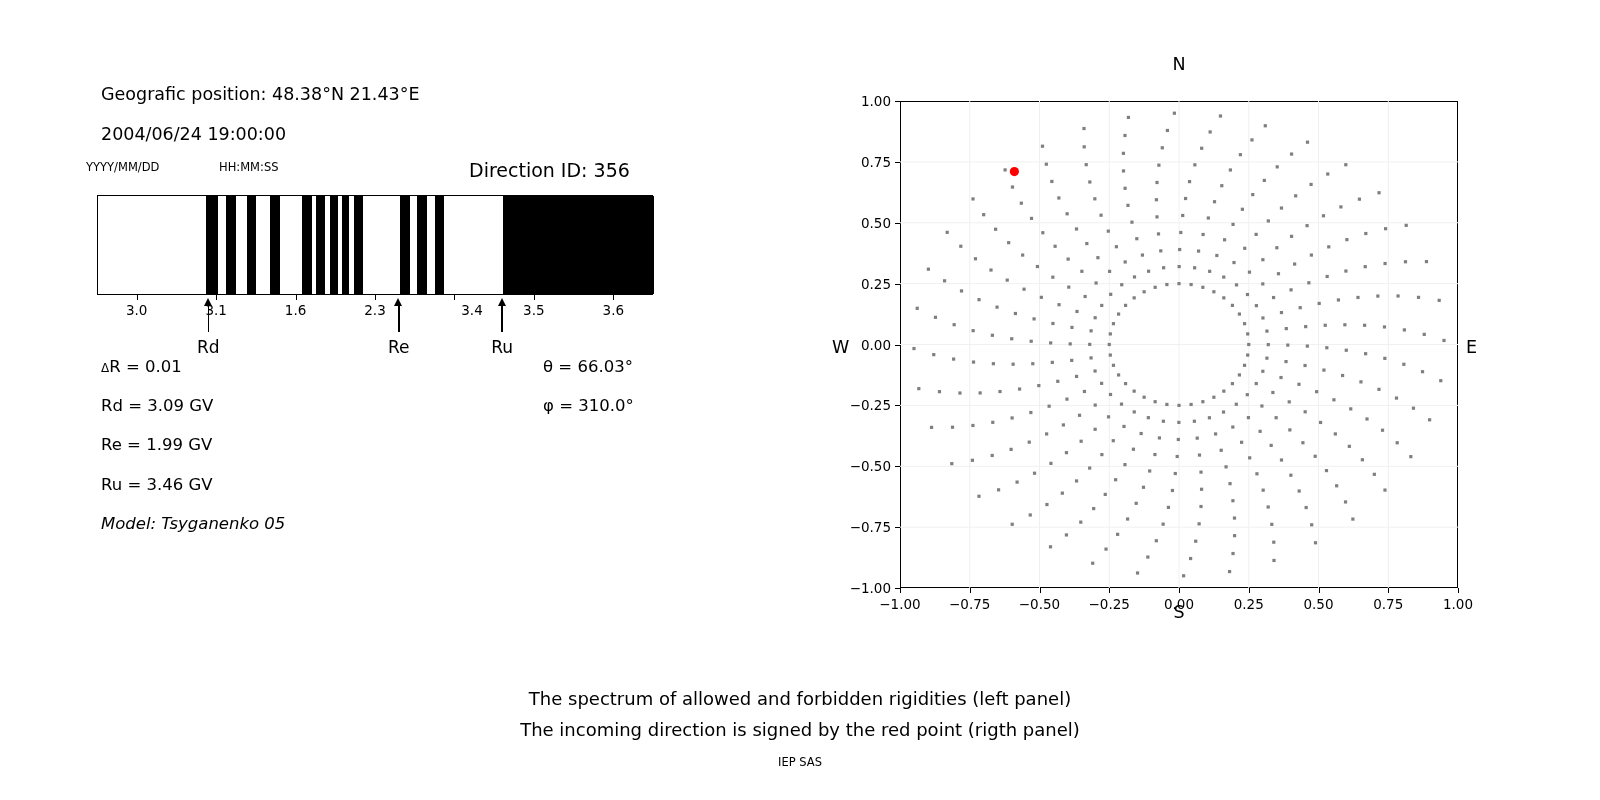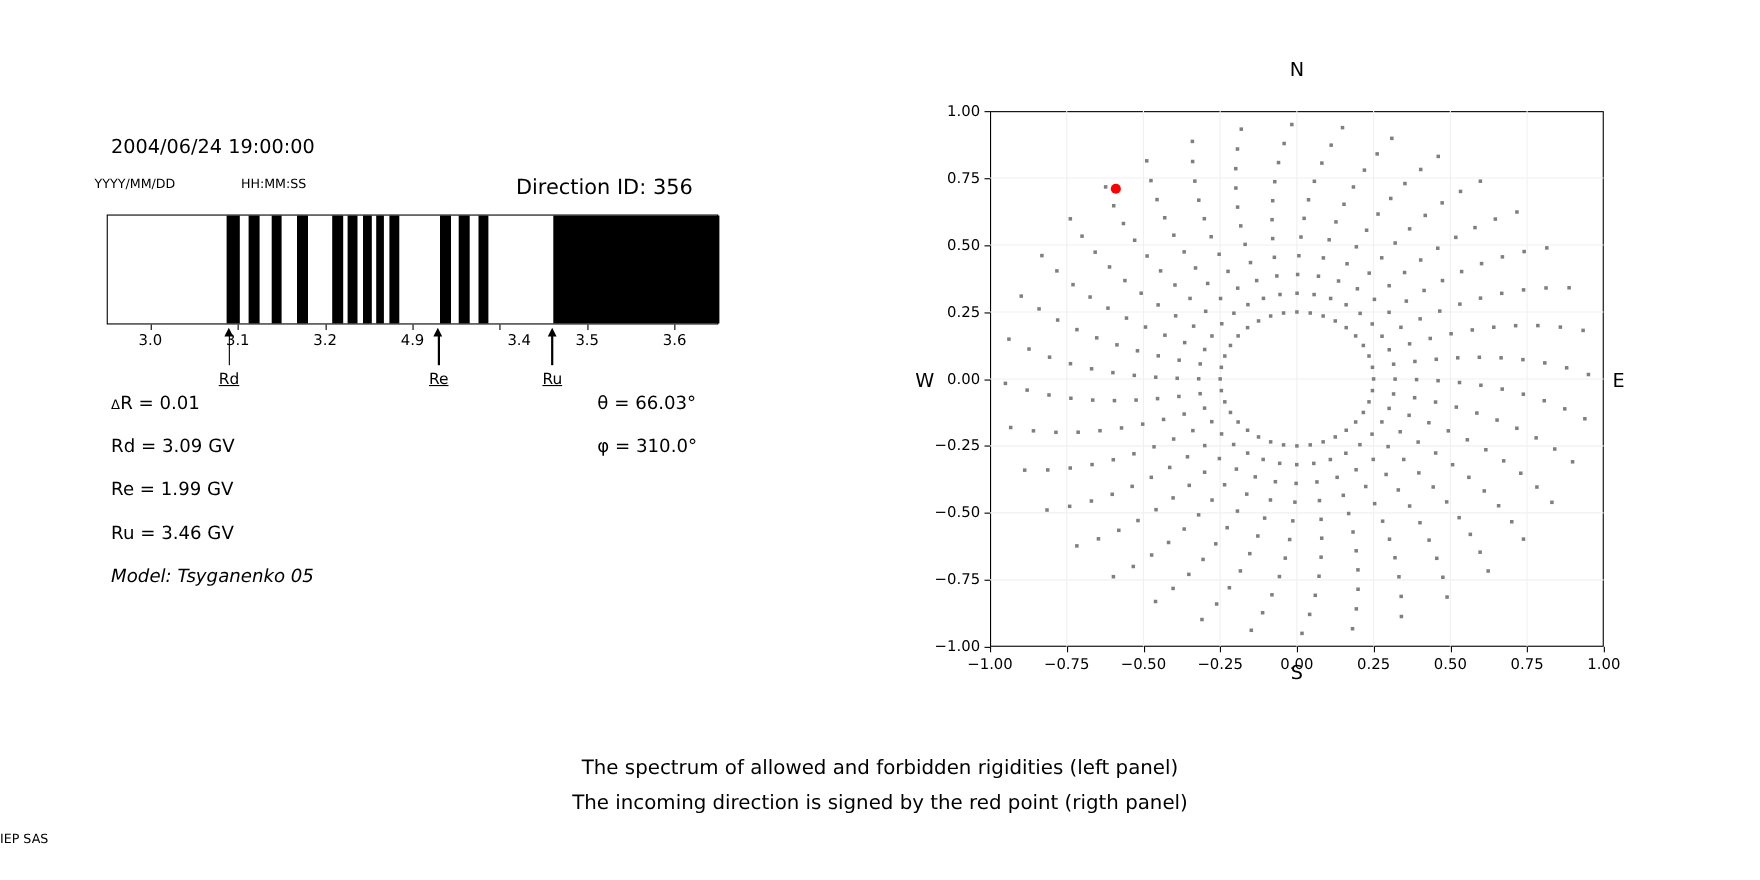--- a/index.html
+++ b/index.html
@@ -27,21 +27,21 @@
   
   #spectrum-axis{position:absolute;left:97px;top:295px;width:556px;height:0;}
   .tick{position:absolute;top:0;width:1px;height:5px;background:#000;}
   .ticklabel{position:absolute;top:7px;font-size:13.5px;transform:translateX(-50%);white-space:nowrap;}
 
   
   .arrow-line{position:absolute;width:1.4px;background:#000;}
   .arrow-head{position:absolute;width:0;height:0;
       border-left:4.5px solid transparent;border-right:4.5px solid transparent;
       border-bottom:8px solid #000;}
-  .arrow-label{position:absolute;font-size:14px;transform:translateX(-50%);white-space:nowrap;text-decoration:underline;}
+  .arrow-label{position:absolute;font-size:17px;transform:translateX(-50%);white-space:nowrap;}
 
   
   .par{position:absolute;font-size:16.5px;white-space:nowrap;}
   .par-sub{font-size:12px;}
 
   
   #right-panel{position:absolute;left:900px;top:101px;width:558px;height:487px;}
   #plot-frame{position:absolute;left:0;top:0;width:558px;height:487px;
       border:1.2px solid #000;box-sizing:border-box;background:#fff;}
   #grid-svg,#scatter-svg{position:absolute;left:0;top:0;width:558px;height:487px;}
@@ -56,27 +56,28 @@
   .compass{position:absolute;font-size:17.5px;white-space:nowrap;}
   #compass-n{left:279px;top:-47px;transform:translateX(-50%);}
   #compass-s{left:279px;top:501px;transform:translateX(-50%);}
   #compass-w{left:-68px;top:246px;transform:translateY(-50%);}
   #compass-e{left:566px;top:246px;transform:translateY(-50%);}
 
   
   .caption{position:absolute;width:100%;text-align:center;font-size:18px;}
   #caption-1{top:688px;}
   #caption-2{top:719px;}
-  #footer{position:absolute;width:100%;top:755px;font-size:11.5px;}
+  #footer{position:absolute;width:100%;text-align:center;top:755px;font-size:11.5px;}
 </style>
 </head>
 <body>
 
 <div id="left-panel">
 
+  <div class="txt-geo">Geografic position: 48.38°N 21.43°E</div>
 
   <div class="txt-date">2004/06/24 19:00:00</div>
 
   <div class="txt-fmt-date">YYYY/MM/DD</div>
 
   <div class="txt-fmt-time">HH:MM:SS</div>
 
   <div class="txt-dirid">Direction ID: 356</div>
 
   <div id="spectrum-wrap">
@@ -96,23 +97,23 @@
         <div class="band" style="left: 405.086px; width: 150.914px; background: rgb(0, 0, 0);"></div>
       </div>
   </div>
 
   <div id="spectrum-axis">
       <div class="tick" style="left: 39.7143px;"></div>
       <div class="ticklabel" style="left: 39.7143px;">3.0</div>
       <div class="tick" style="left: 119.143px;"></div>
       <div class="ticklabel" style="left: 119.143px;">3.1</div>
       <div class="tick" style="left: 198.571px;"></div>
-      <div class="ticklabel" style="left: 198.571px;">3.2</div>
+      <div class="ticklabel" style="left: 198.571px;">1.6</div>
       <div class="tick" style="left: 278px;"></div>
-      <div class="ticklabel" style="left: 278px;">4.9</div>
+      <div class="ticklabel" style="left: 278px;">2.3</div>
       <div class="tick" style="left: 357.429px;"></div>
       <div class="ticklabel" style="left: 375px;">3.4</div>
       <div class="tick" style="left: 436.857px;"></div>
       <div class="ticklabel" style="left: 436.857px;">3.5</div>
       <div class="tick" style="left: 516.286px;"></div>
       <div class="ticklabel" style="left: 516.286px;">3.6</div>
       <div class="arrow-line" style="left: 110.5px; top: 10px; height: 27px;"></div>
       <div class="arrow-head" style="left: 106.7px; top: 3px;"></div>
       <div class="arrow-label" style="left: 111.2px; top: 42px;">Rd</div>
       <div class="arrow-line" style="left: 301.129px; top: 10px; height: 27px;"></div>

